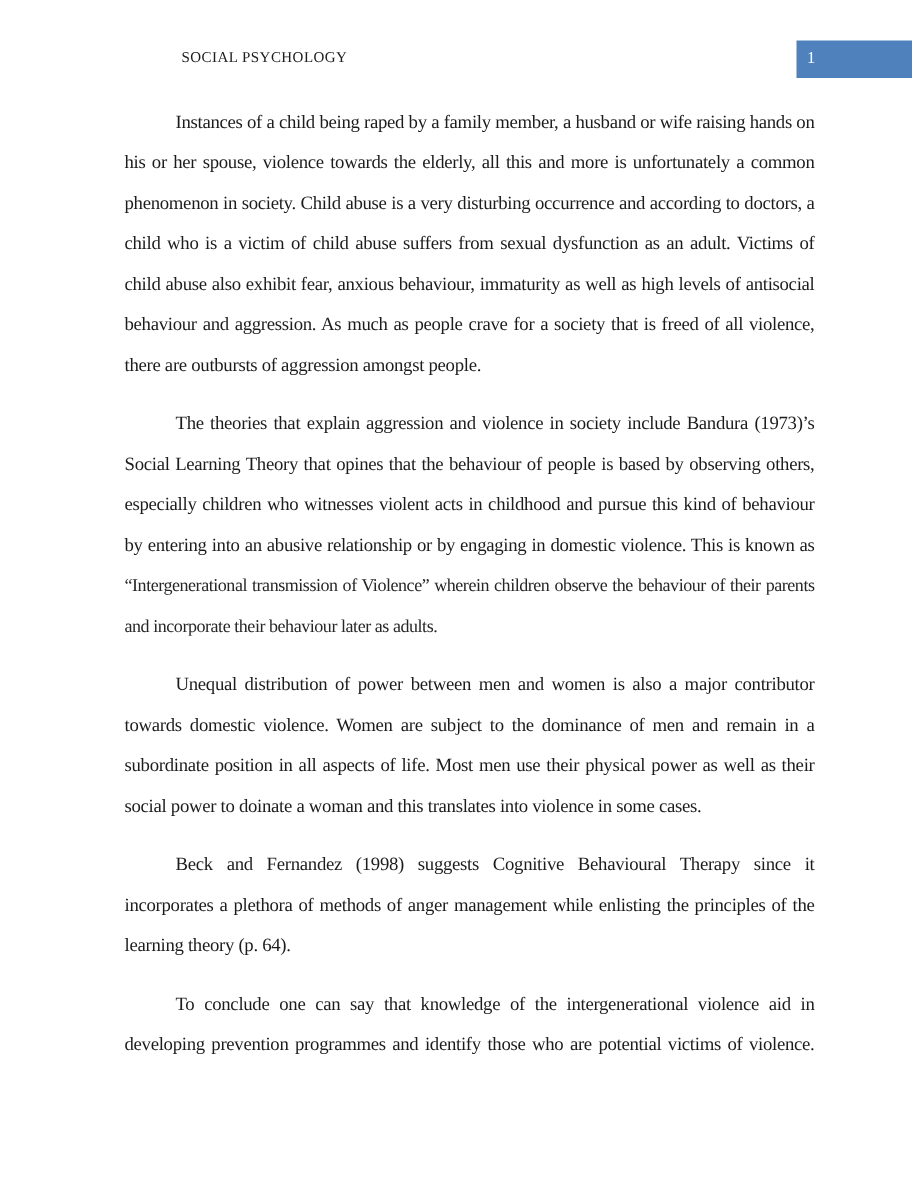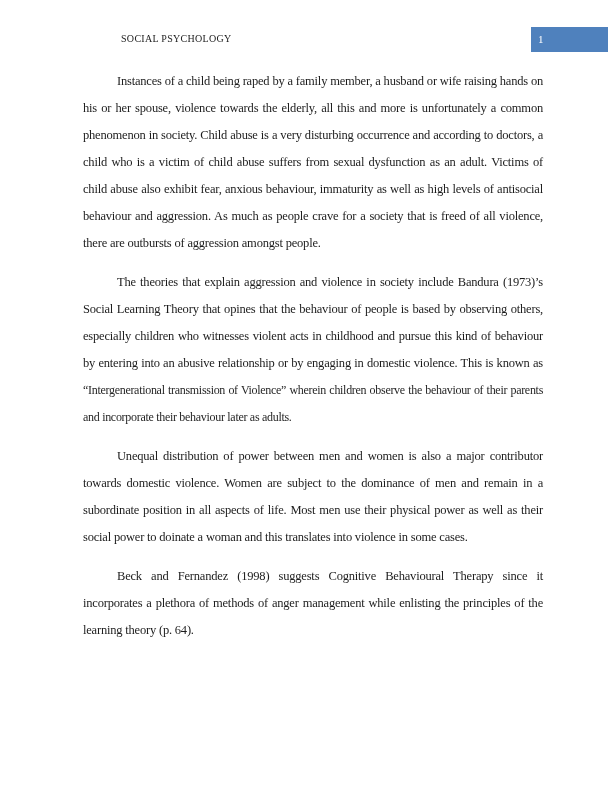--- a/index.html
+++ b/index.html
@@ -81,16 +81,17 @@
   <div class="doc-body">
 
     <p>Instances of a child being raped by a family member, a husband or wife raising hands on his or her spouse, violence towards the elderly, all this and more is unfortunately a common phenomenon in society. Child abuse is a very disturbing occurrence and according to doctors, a child who is a victim of child abuse suffers from sexual dysfunction as an adult. Victims of child abuse also exhibit fear, anxious behaviour, immaturity as well as high levels of antisocial behaviour and aggression. As much as people crave for a society that is freed of all violence, there are outbursts of aggression amongst people.</p>
 
     <p><span>The theories that explain aggression and violence in society include Bandura (1973)’s Social Learning Theory that opines that the behaviour of people is based by observing others, especially children who witnesses violent acts in childhood and pursue this kind of behaviour by entering into an abusive relationship or by engaging in domestic violence. This is known as </span><span class="sans-run">“Intergenerational transmission of Violence” wherein children observe the behaviour of their parents and incorporate their behaviour later as adults.</span></p>
 
     <p>Unequal distribution of power between men and women is also a major contributor towards domestic violence. Women are subject to the dominance of men and remain in a subordinate position in all aspects of life. Most men use their physical power as well as their social power to doinate a woman and this translates into violence in some cases.</p>
 
     <p>Beck and Fernandez (1998) suggests Cognitive Behavioural Therapy since it incorporates a plethora of methods of anger management while enlisting the principles of the learning theory (p. 64).</p>
 
+    <p class="continues-next-page">To conclude one can say that knowledge of the intergenerational violence aid in developing prevention programmes and identify those who are potential victims of violence.</p>
 
   </div>
 
 </div>
 
 </body></html>

